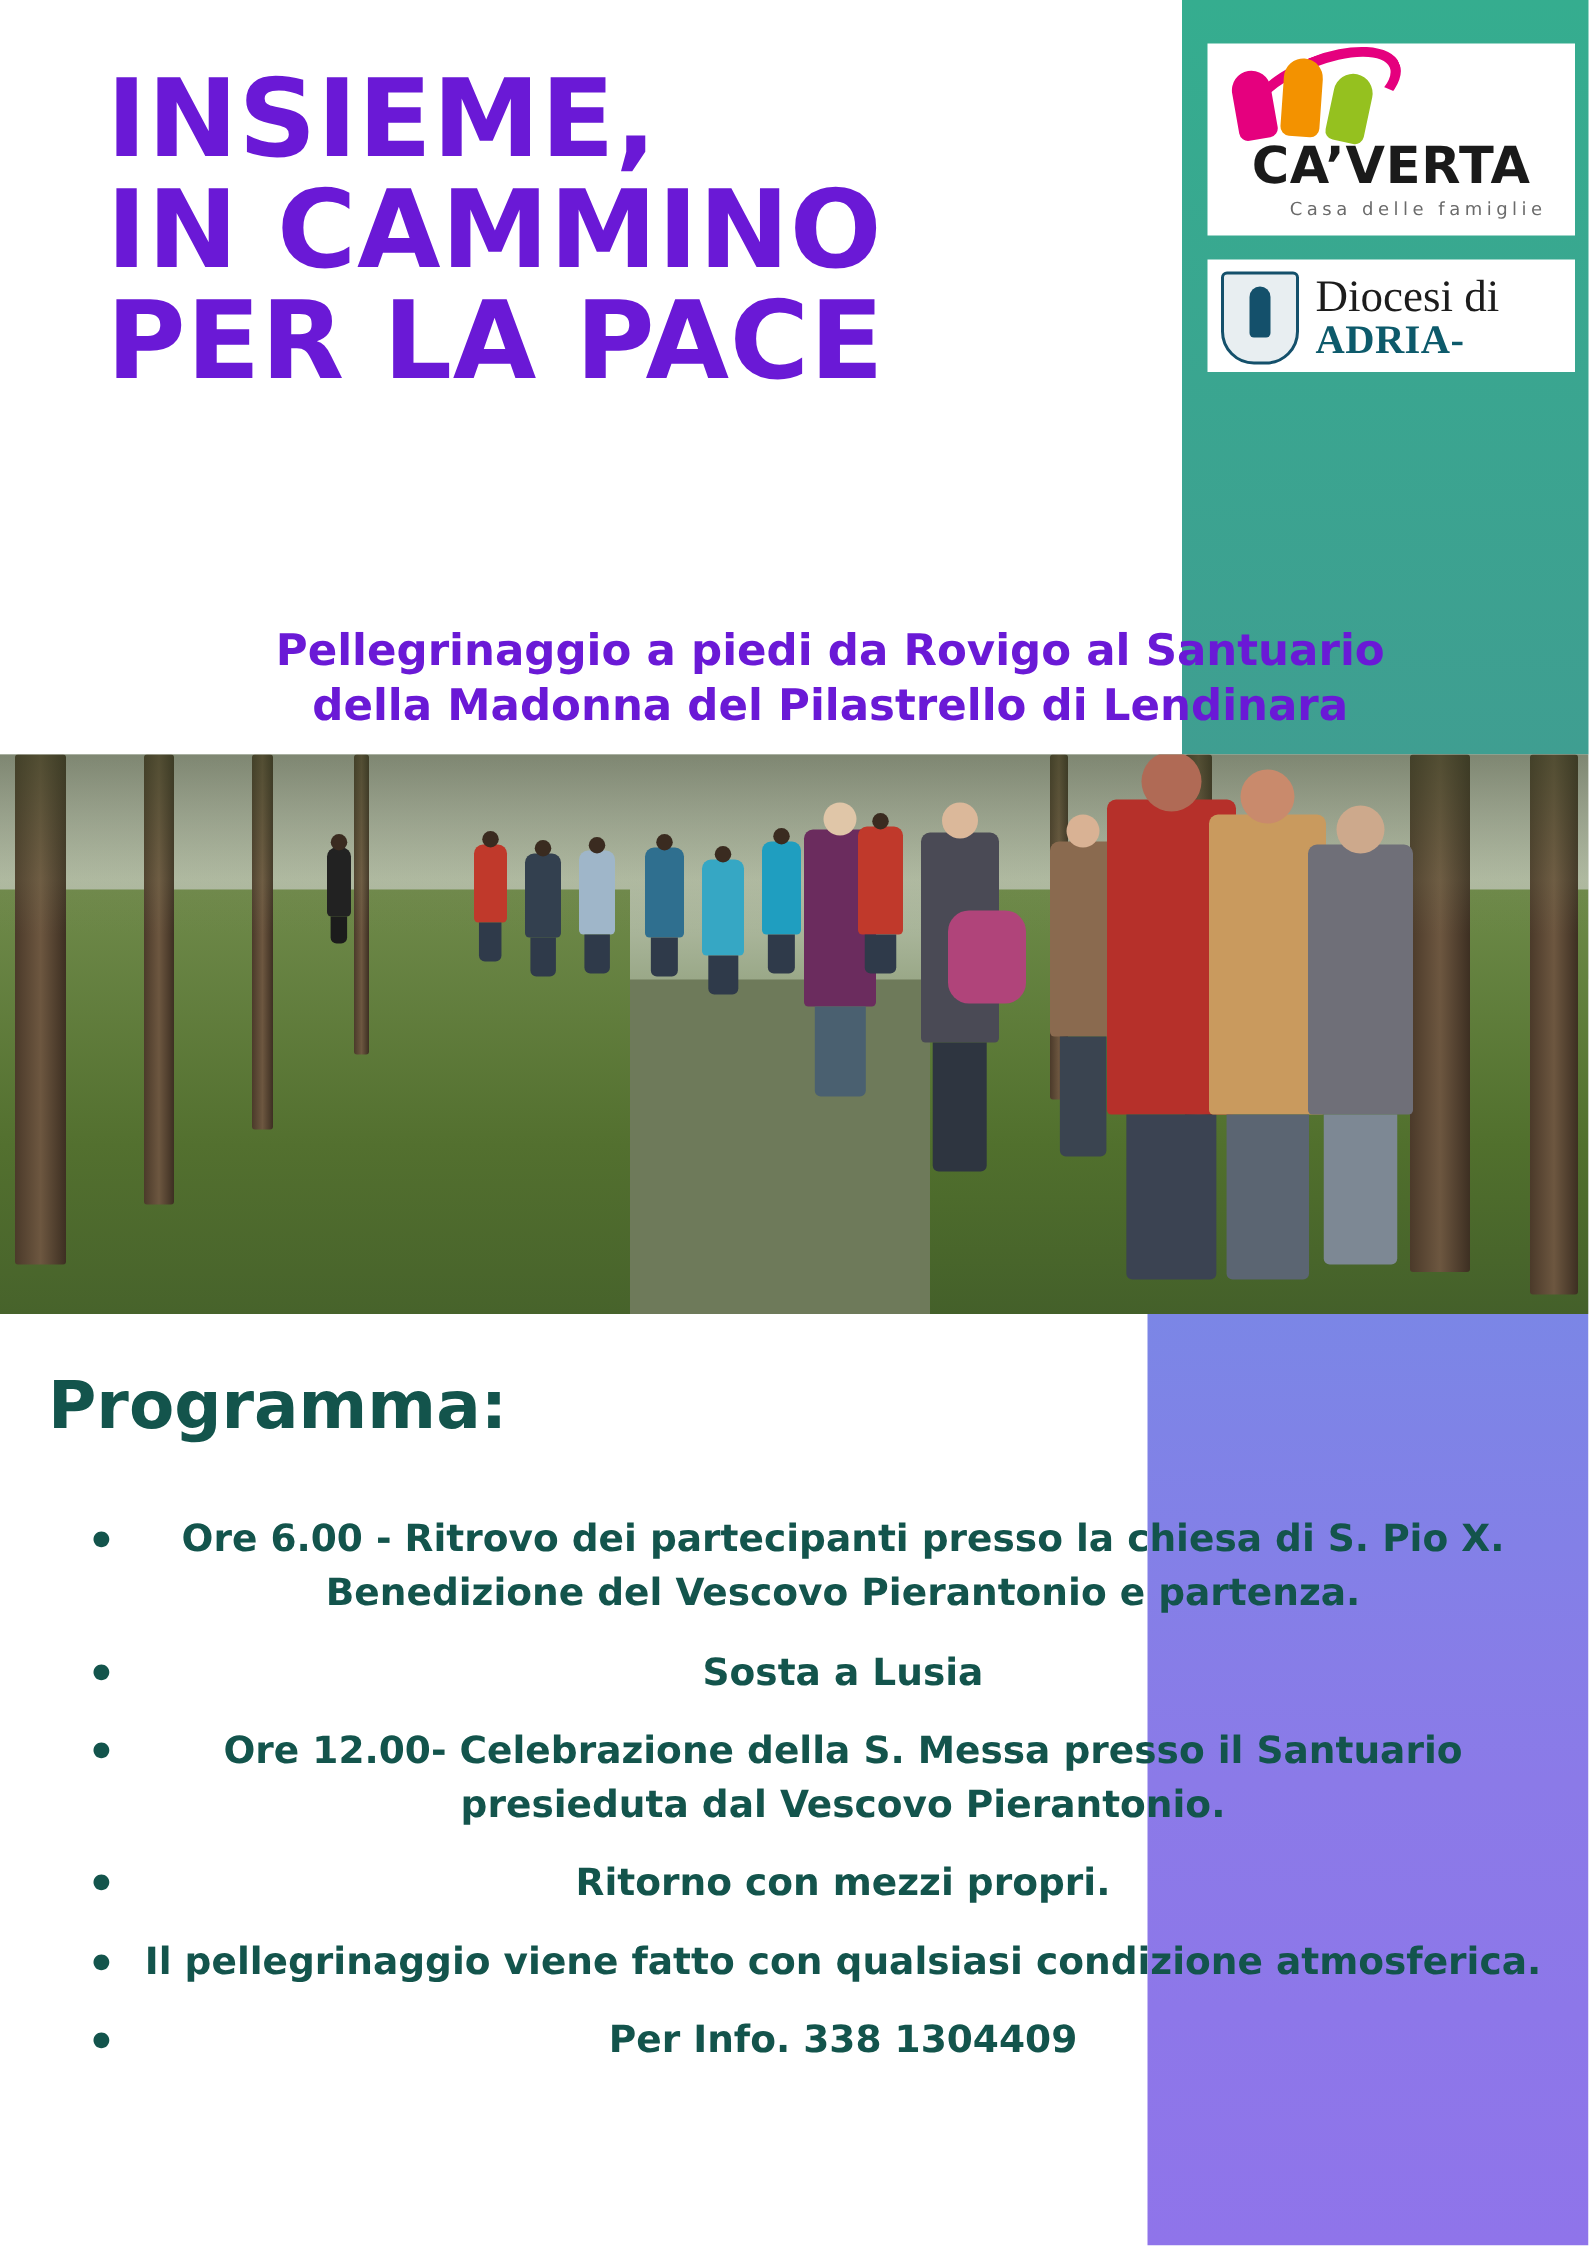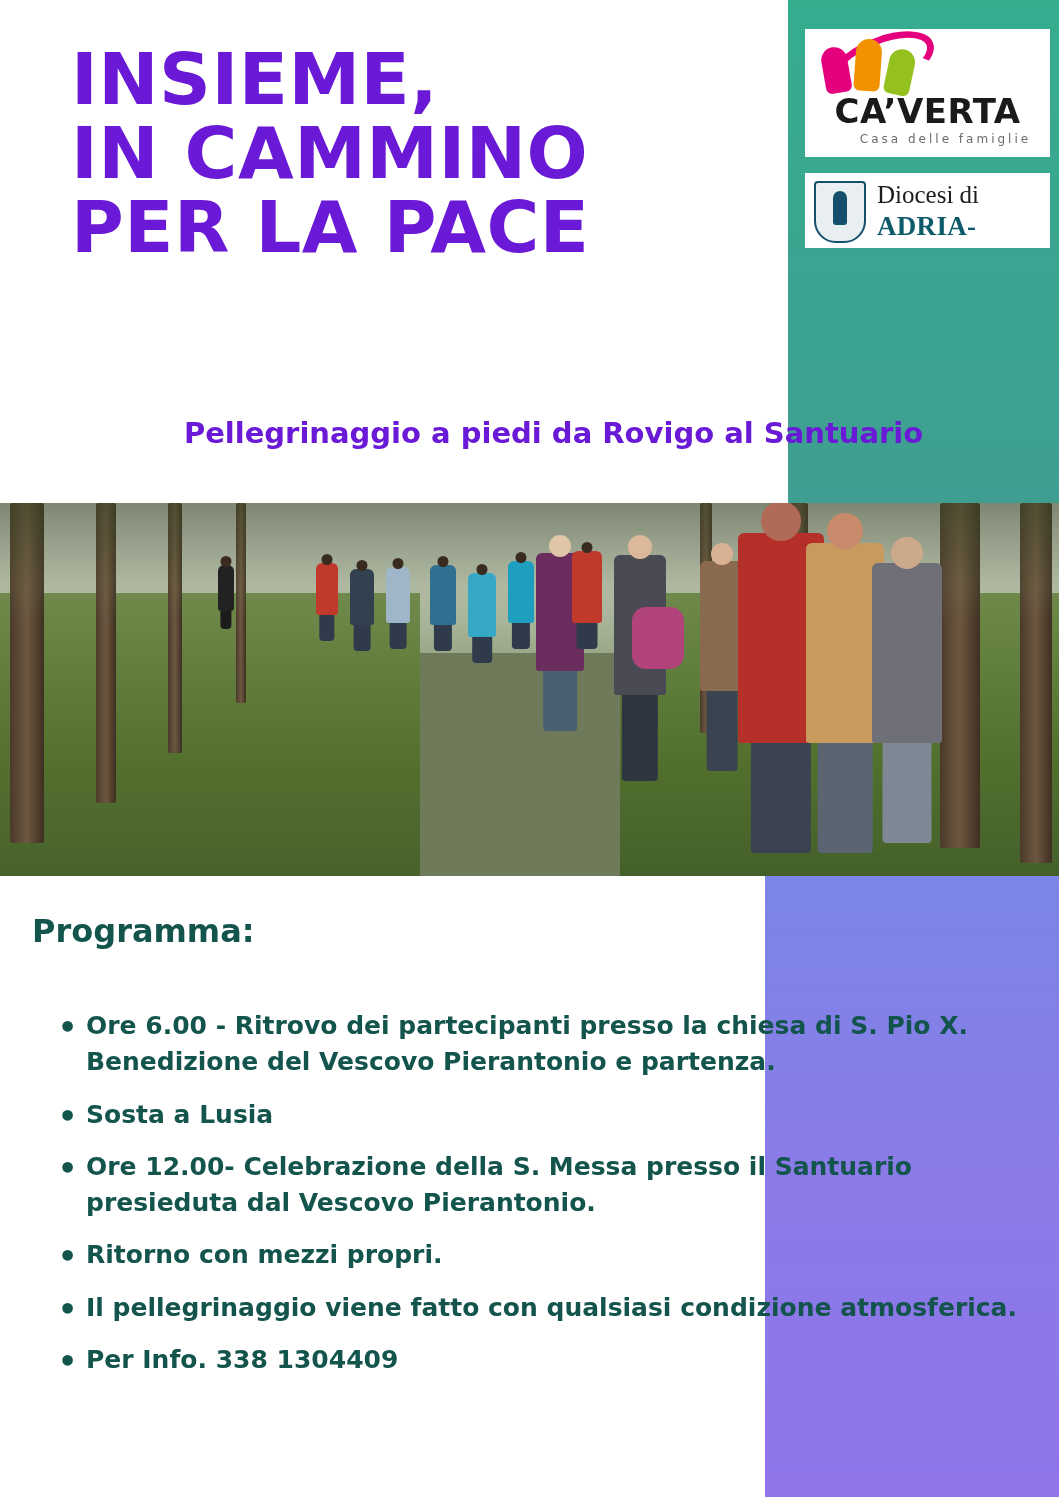--- a/index.html
+++ b/index.html
@@ -148,21 +148,21 @@
     position: absolute;
     left: 17px; top: 8px;
     width: 14px; height: 34px;
     background: #14506b;
     border-radius: 7px 7px 3px 3px;
   }
   .dio-t1 {
     position: absolute;
     left: 72px; top: 8px;
     font-family: "Liberation Serif", serif;
-    font-size: 25px;
+    font-size: 30px;
     color: #1c1c1c;
   }
   .dio-t2 {
     position: absolute;
     left: 72px; top: 38px;
     font-family: "Liberation Serif", serif;
     font-weight: bold;
     font-size: 27px;
     color: #0d5a6b;
     letter-spacing: 0.3px;
@@ -250,41 +250,42 @@
     height: 621px;
     background: linear-gradient(180deg, #7b86e6 0%, #8b7ae8 50%, #8f74ea 100%);
   }
   .programma-title {
     position: absolute;
     left: 32px;
     top: 36px;
     color: #13544c;
     font-family: "DejaVu Sans", sans-serif;
     font-weight: bold;
-    font-size: 32px;
+    font-size: 44px;
   }
   .prog-list {
     position: absolute;
     left: 48px;
     top: 132px;
     width: 990px;
     margin: 0;
     padding: 0;
     list-style: none;
   }
   .prog-list li {
     position: relative;
     padding-left: 38px;
     margin-bottom: 16px;
     color: #13544c;
     font-family: "DejaVu Sans", sans-serif;
     font-weight: bold;
     font-size: 25px;
     line-height: 1.45;
     max-width: 960px;
+    text-align: center;
   }
   .prog-list li::before {
     content: "•";
     position: absolute;
     left: 10px;
     top: -2px;
     font-size: 30px;
     line-height: 1.45;
     color: #13544c;
   }
@@ -317,20 +318,21 @@
     <div class="logo-diocesi">
       <div class="dio-crest">
         <div class="dio-figure"></div>
       </div>
       <div class="dio-t1">Diocesi di</div>
       <div class="dio-t2">ADRIA-ROVIGO</div>
     </div>
 
     <div class="subhead">
       <span class="sh-line">Pellegrinaggio a piedi da Rovigo al Santuario</span>
+      <span class="sh-line">della Madonna del  Pilastrello di Lendinara</span>
     </div>
   </div>
 
   <div class="photo">
     <div class="ph-sky"></div>
     <div class="ph-grass-l"></div>
     <div class="ph-grass-r"></div>
     <div class="ph-path2"></div>
 
     <div class="ph-tree" style="left:10px;  height:340px; width:34px;"></div>

